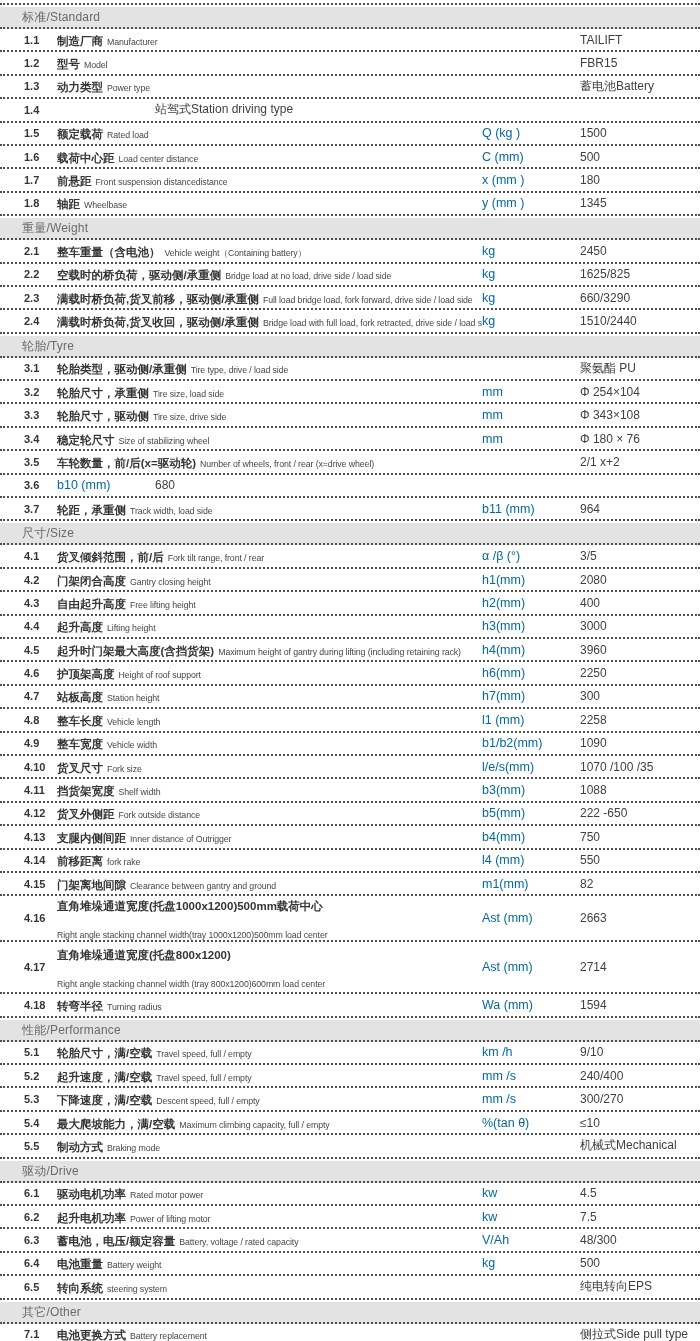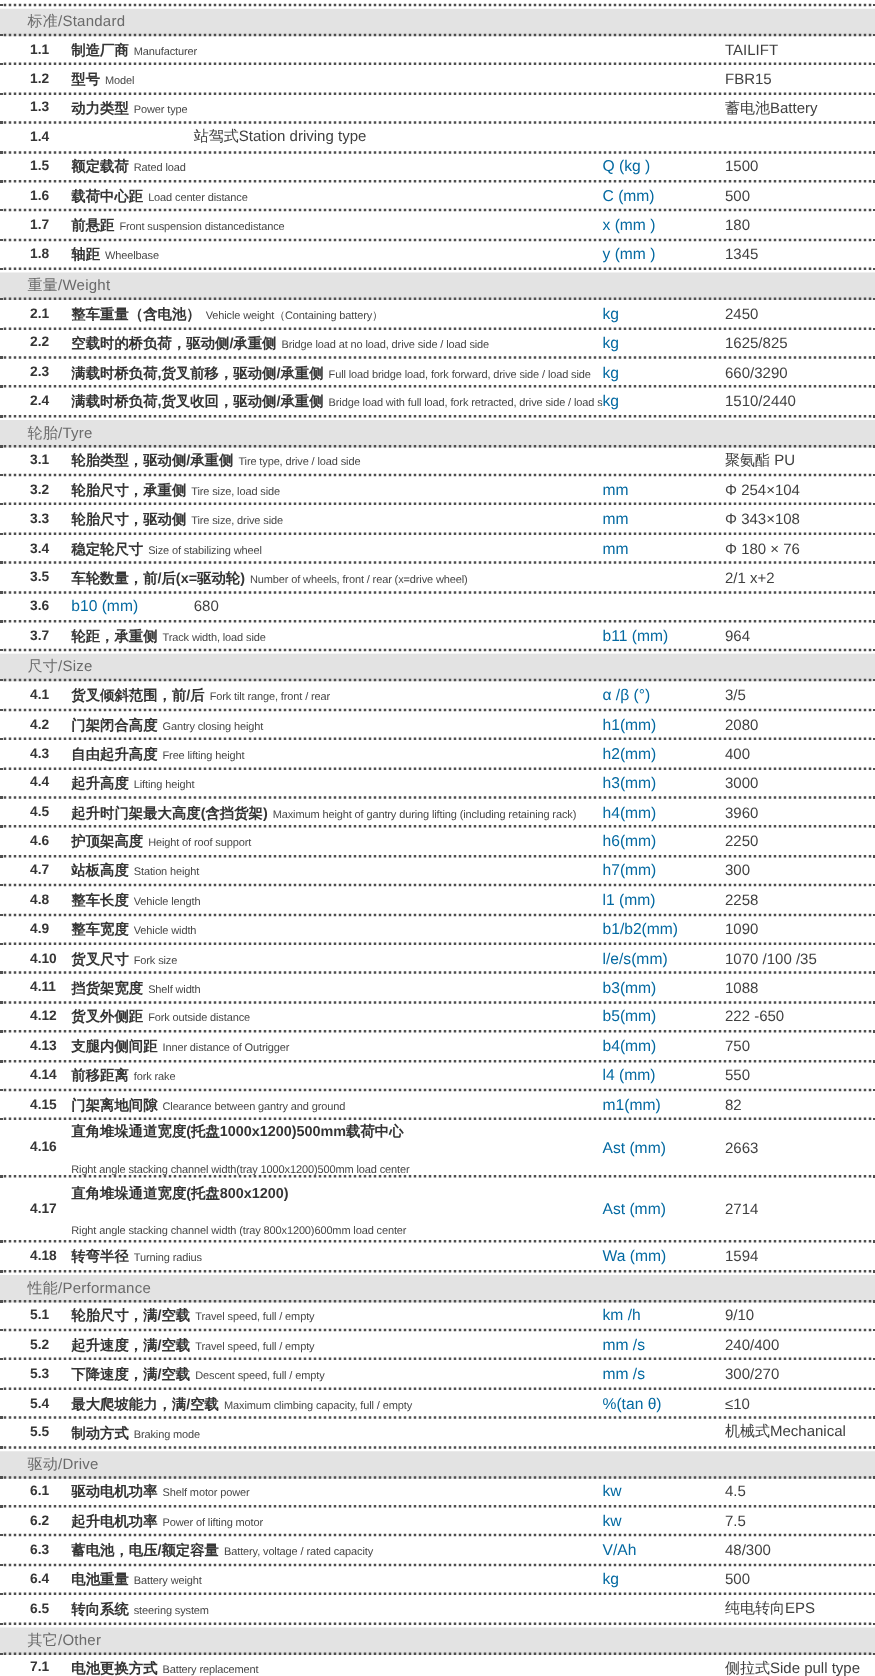--- a/index.html
+++ b/index.html
@@ -291,21 +291,21 @@
       </div>
       <div class="row">
         <span class="no">5.5</span>
         <span class="labelwrap"><span class="zh">制动方式</span><span class="en">Braking mode</span></span>
         <span class="sym"></span>
         <span class="val">机械式Mechanical</span>
       </div>
       <div class="section-header">驱动/Drive</div>
       <div class="row">
         <span class="no">6.1</span>
-        <span class="labelwrap"><span class="zh">驱动电机功率</span><span class="en">Shelf motor power</span></span>
+        <span class="labelwrap"><span class="zh">驱动电机功率</span><span class="en">Rated motor power</span></span>
         <span class="sym">kw</span>
         <span class="val">4.5</span>
       </div>
       <div class="row">
         <span class="no">6.2</span>
         <span class="labelwrap"><span class="zh">起升电机功率</span><span class="en">Power of lifting motor</span></span>
         <span class="sym">kw</span>
         <span class="val">7.5</span>
       </div>
       <div class="row">

